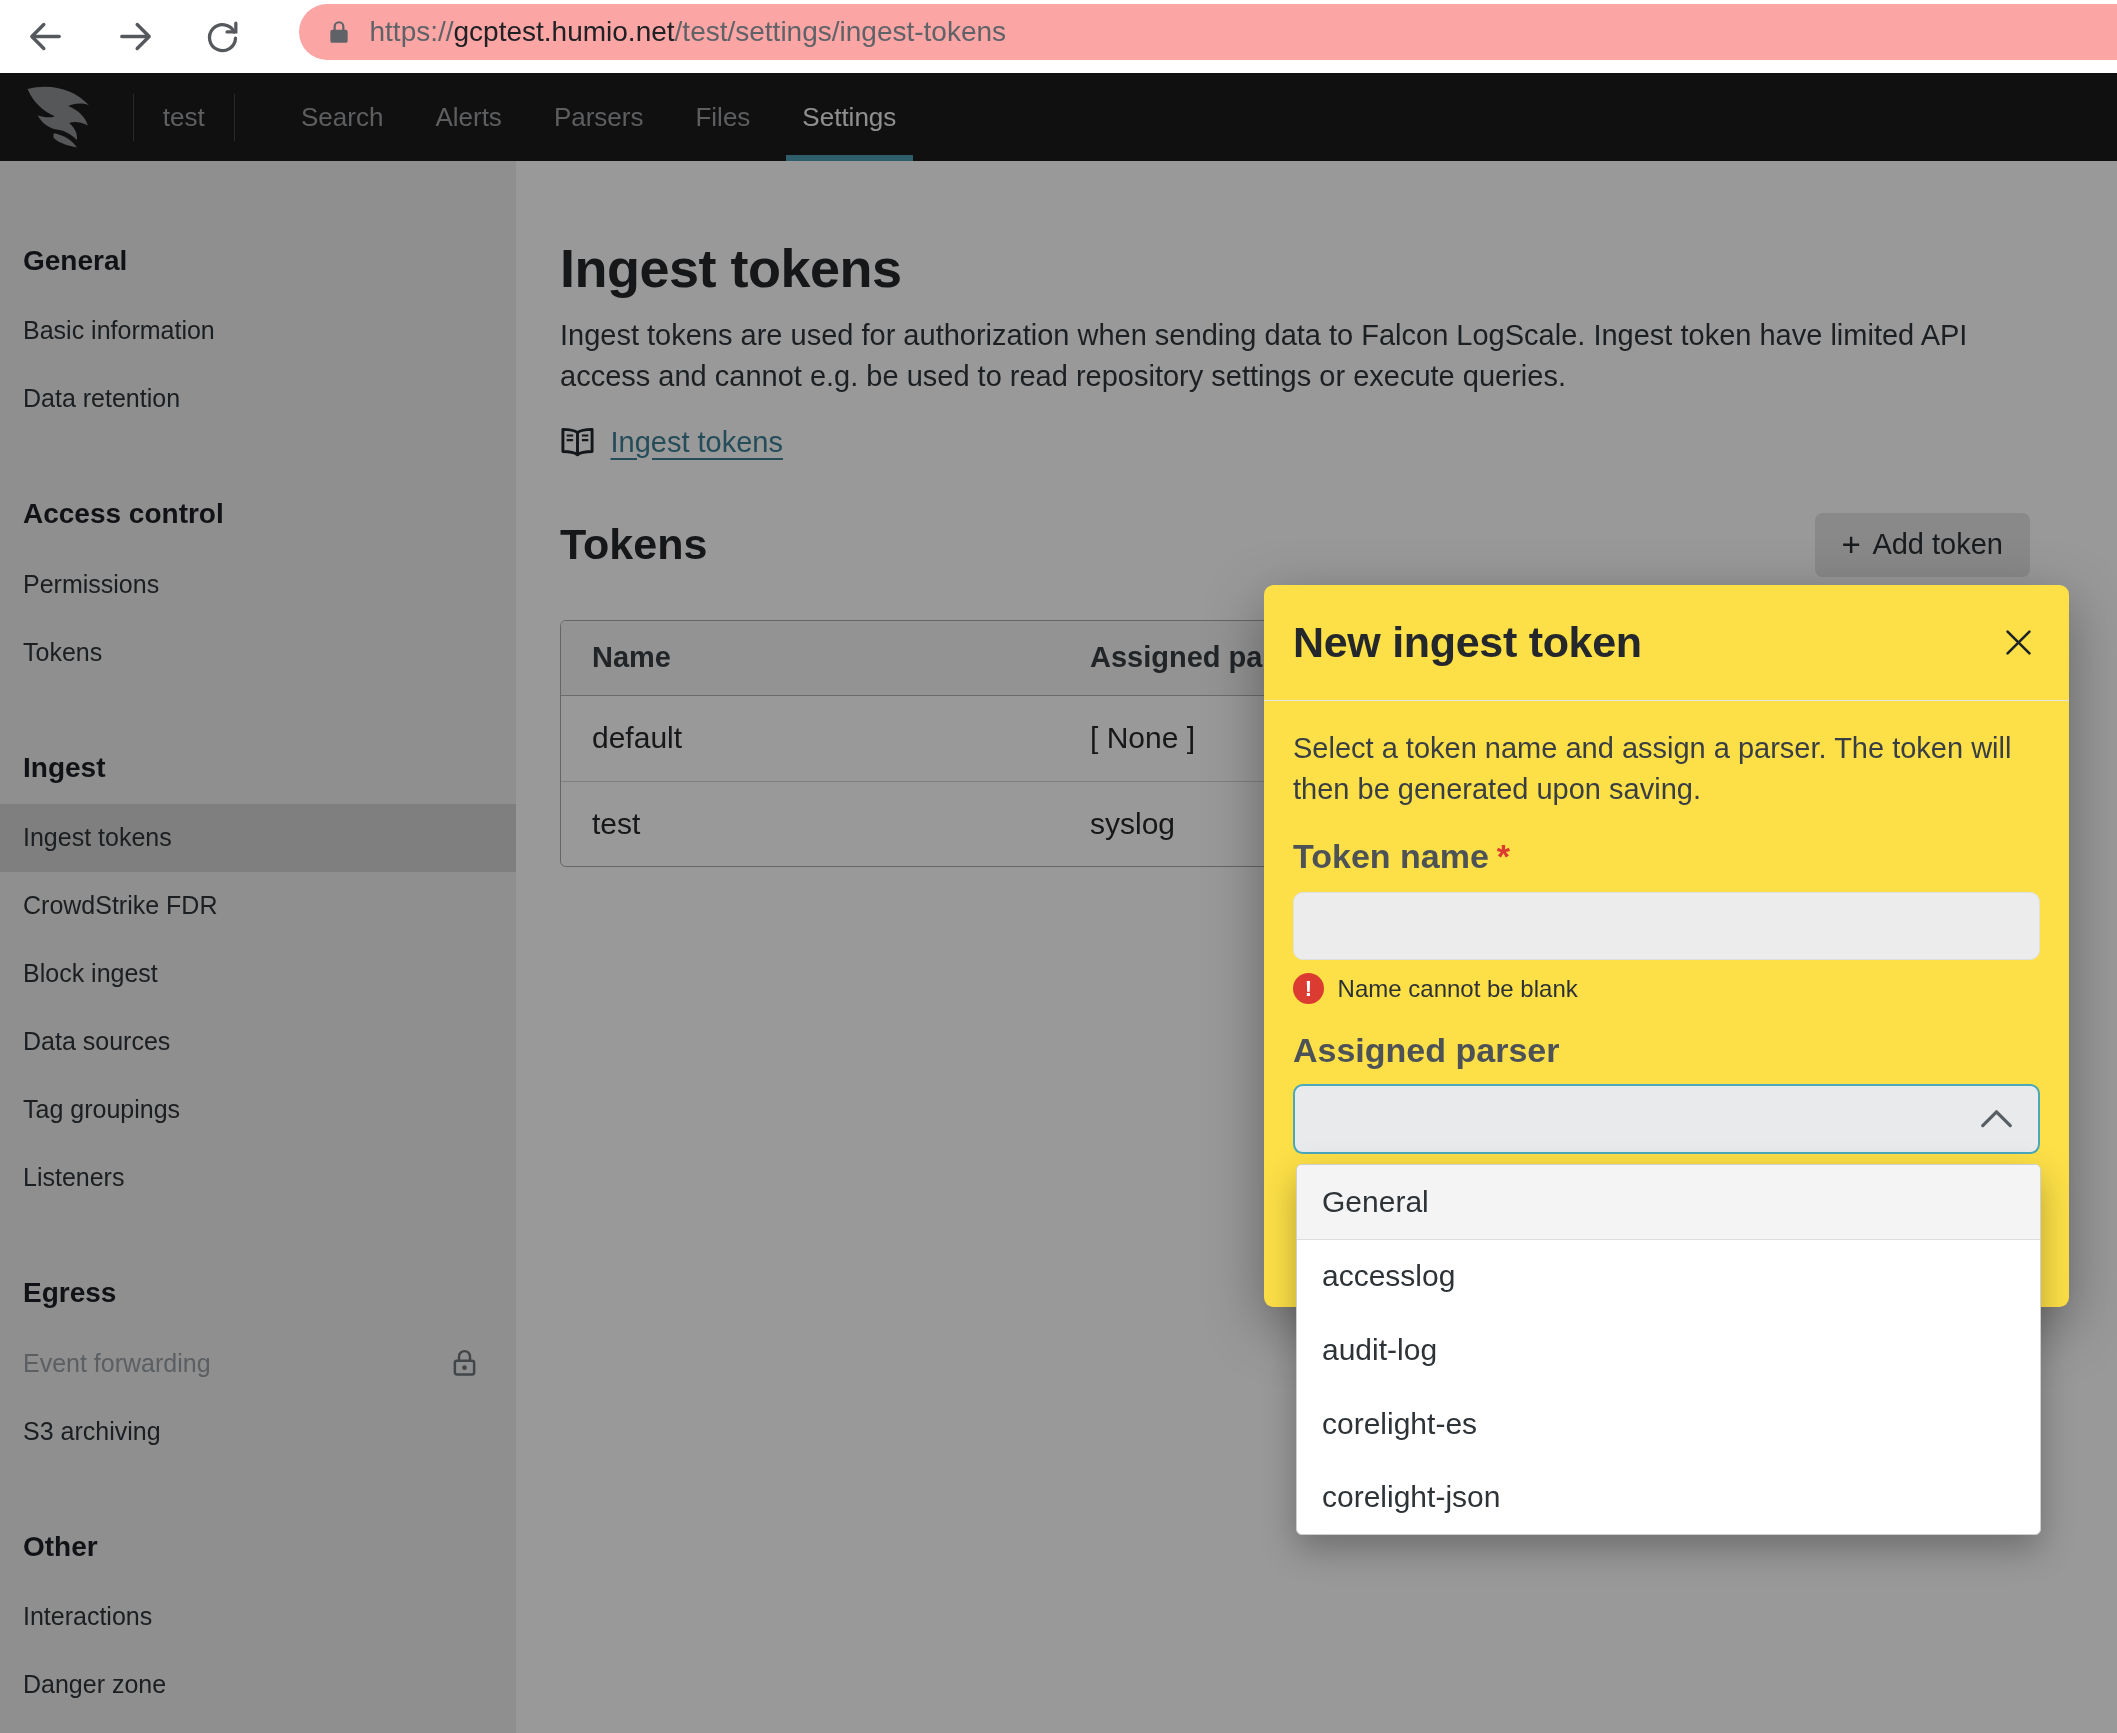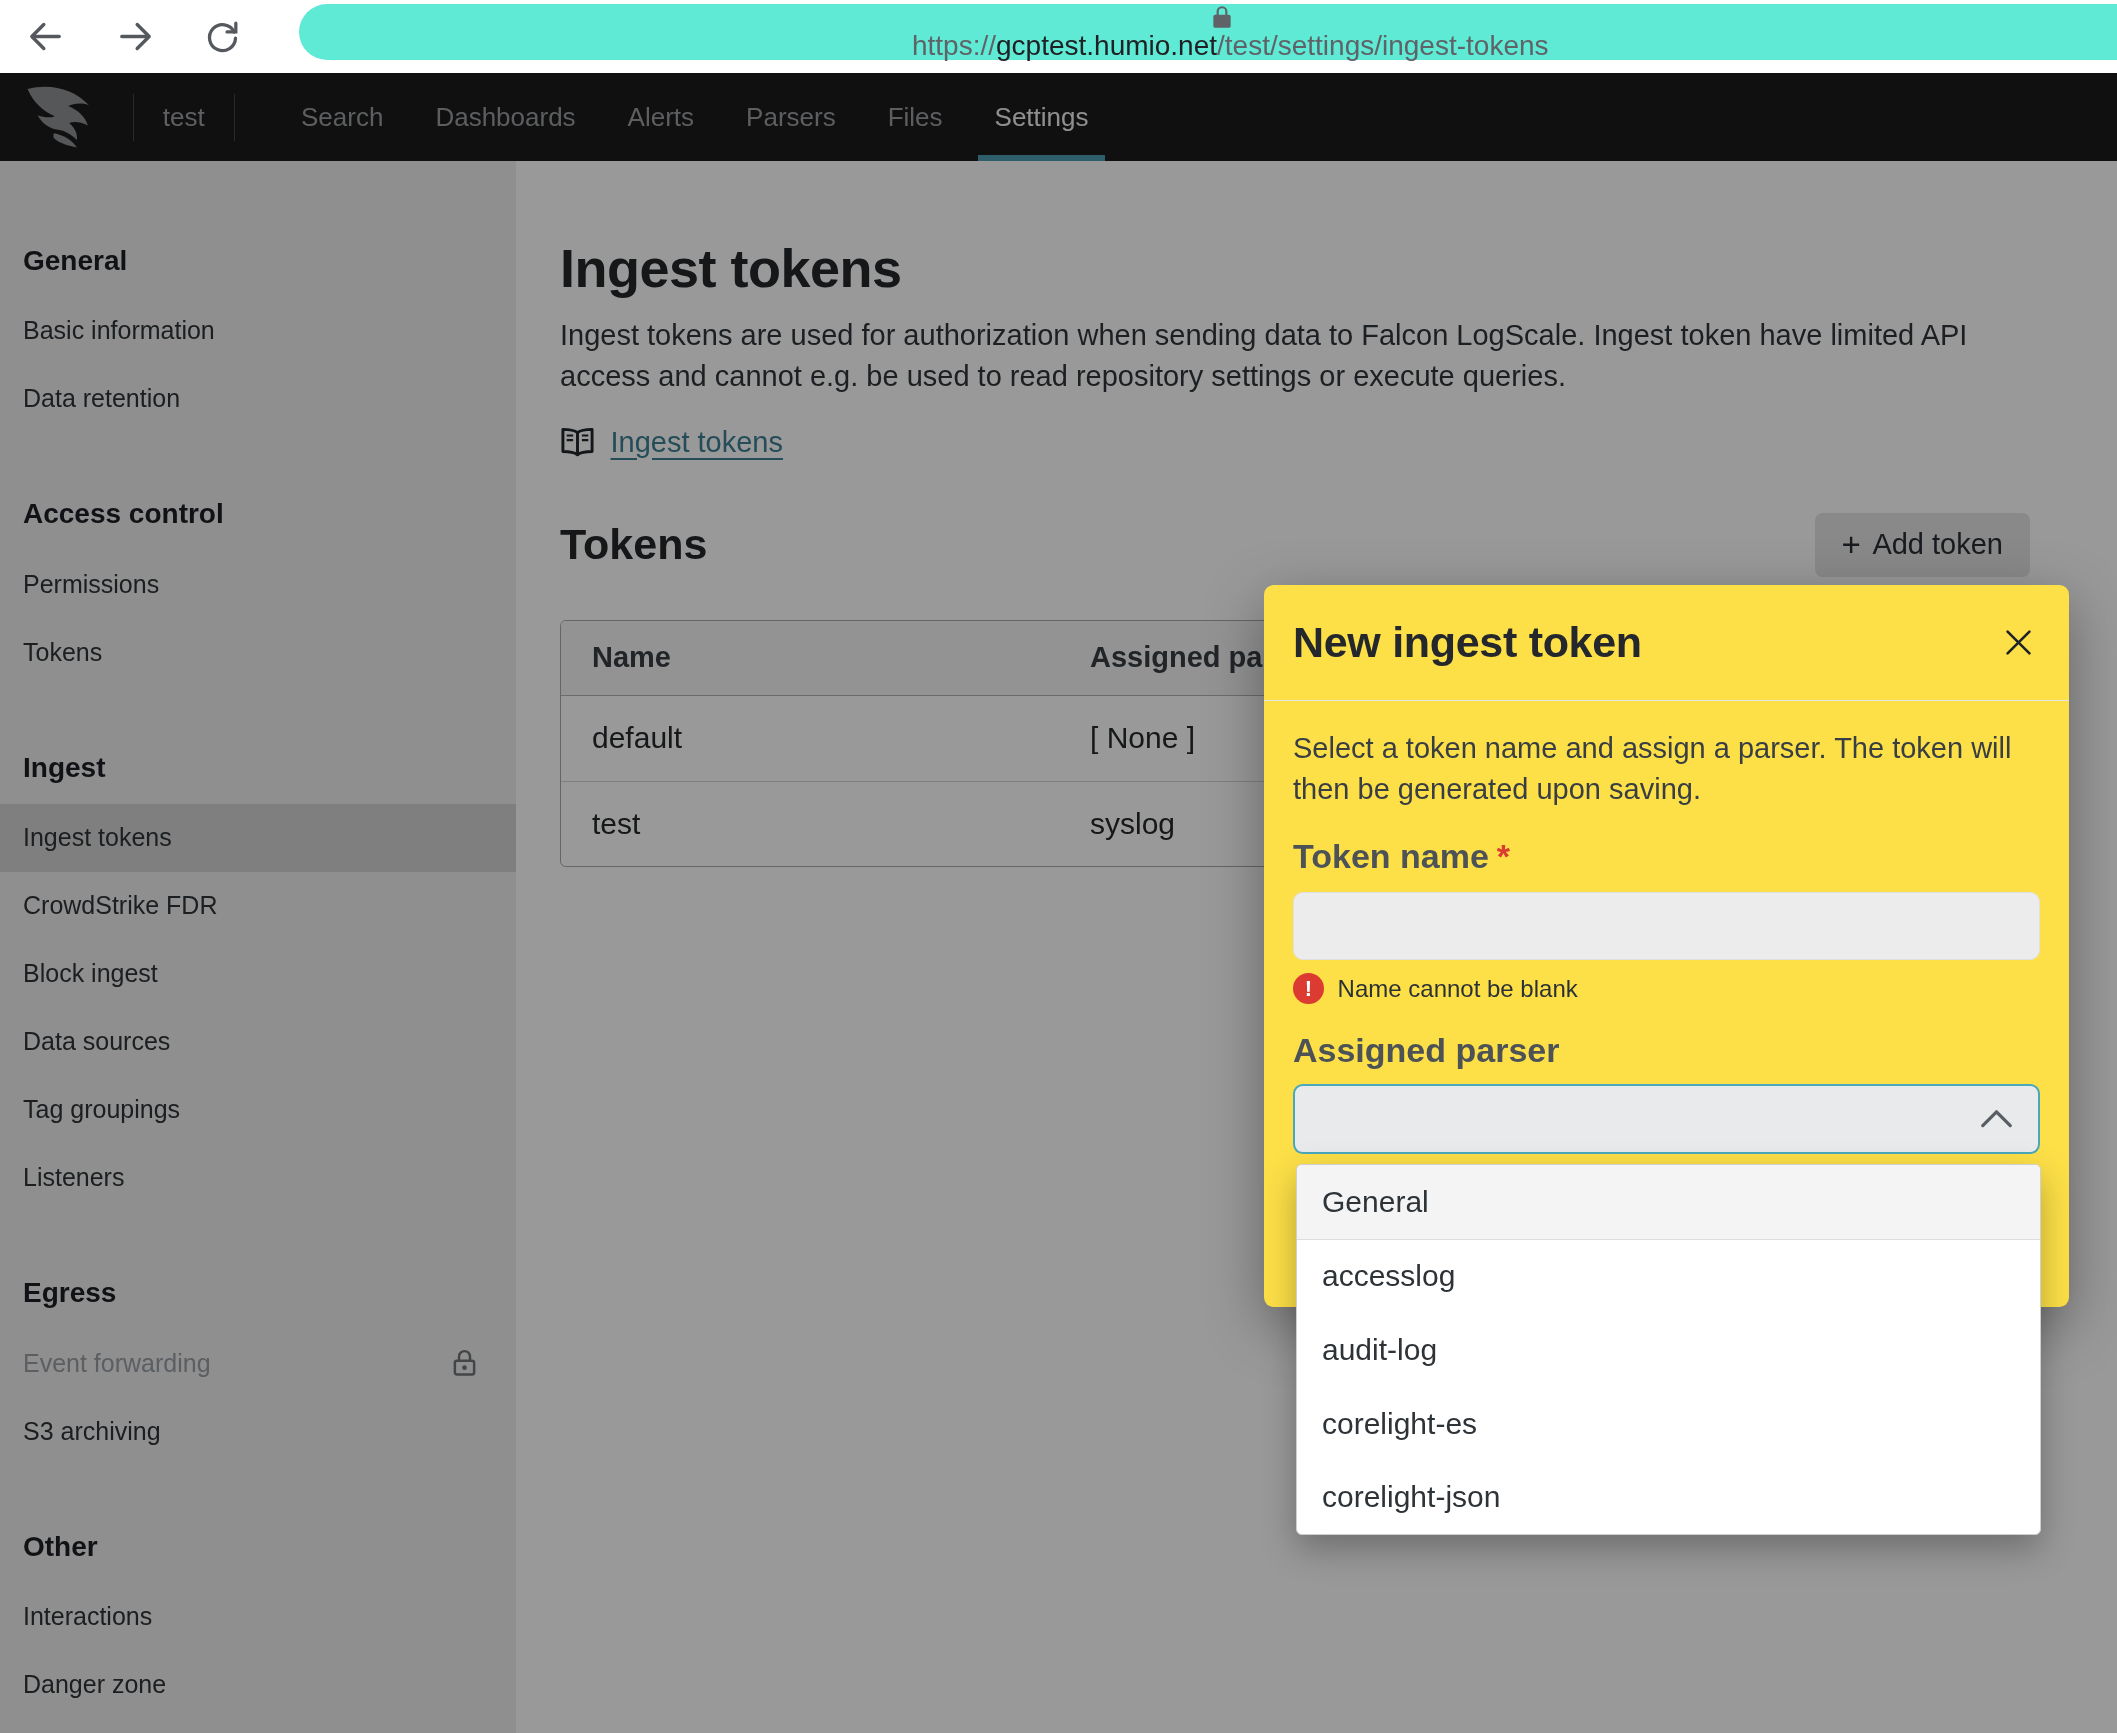--- a/index.html
+++ b/index.html
@@ -6,21 +6,21 @@
   html,body { background:#555; }
   body { font-family:"Liberation Sans", sans-serif; }
   .screen { position:relative; width:2117px; height:1733px; background:#fff; overflow:hidden; }
 
   
   .chrome { position:absolute; top:0; left:0; right:0; height:73px; background:#ffffff; z-index:5; }
   .chrome-btn { position:absolute; top:13.6px; width:45px; height:45px; display:flex; align-items:center; justify-content:center; border-radius:50%; cursor:pointer; }
   .chrome-btn.back { left:23px; }
   .chrome-btn.fwd { left:113px; }
   .chrome-btn.reload { left:200px; }
-  .url-pill { position:absolute; left:299px; right:0; top:3.9px; height:56px; background:#5eead4; border-radius:28px 0 0 28px; display:flex; align-items:center; padding-left:27px;flex-direction:column; }
+  .url-pill { position:absolute; left:299px; right:0; top:3.9px; height:56px; background:#fca5a5; border-radius:28px 0 0 28px; display:flex; align-items:center; padding-left:27px; }
   .url-text { margin-left:17.5px; font-size:28px; color:#5f6368; white-space:nowrap; }
   .url-text .domain { color:#202124; }
 
   
   .topnav { position:absolute; top:73px; left:0; right:0; height:88px; background:#1b1b1d; display:flex; align-items:center; }
   .nav-logo { margin-left:25px; display:flex; align-items:center; cursor:pointer; }
   .nav-sep { width:1px; height:47px; background:#47474a; margin:0 23px; }
   .nav-repo { font-size:26px; color:#9b9ea1; padding:0 5.8px; cursor:pointer; }
   .nav-items { display:flex; height:100%; margin-left:17.5px; }
   .nav-item { position:relative; display:flex; align-items:center; height:100%; padding:0 26px; font-size:26px; color:#9a9da0; cursor:pointer; }
@@ -125,21 +125,20 @@
           <path d="M3,8 C30,1 58,8 75,27 C66,24 57,25 51,28 C63,33 71,41 74,51 C66,47 58,46 52,48 C59,54 62,61 61,68 C54,61 46,57 39,56 C29,55 19,48 15,39 C23,42 30,42 35,40 C22,35 10,24 3,8 Z"></path>
           <path d="M34,60 C45,62 56,68 61,77 C51,75 41,72 35,67 C33,65 33,62 34,60 Z"></path>
         </g>
       </svg>
     </div>
     <div class="nav-sep"></div>
     <div class="nav-repo">test</div>
     <div class="nav-sep"></div>
     <div class="nav-items">
       <div class="nav-item">Search</div>
-      <div class="nav-item">Dashboards</div>
       <div class="nav-item">Alerts</div>
       <div class="nav-item">Parsers</div>
       <div class="nav-item">Files</div>
       <div class="nav-item active">Settings</div>
     </div>
   </div>
 
   <div class="layout">
 
     <aside class="sidebar">

